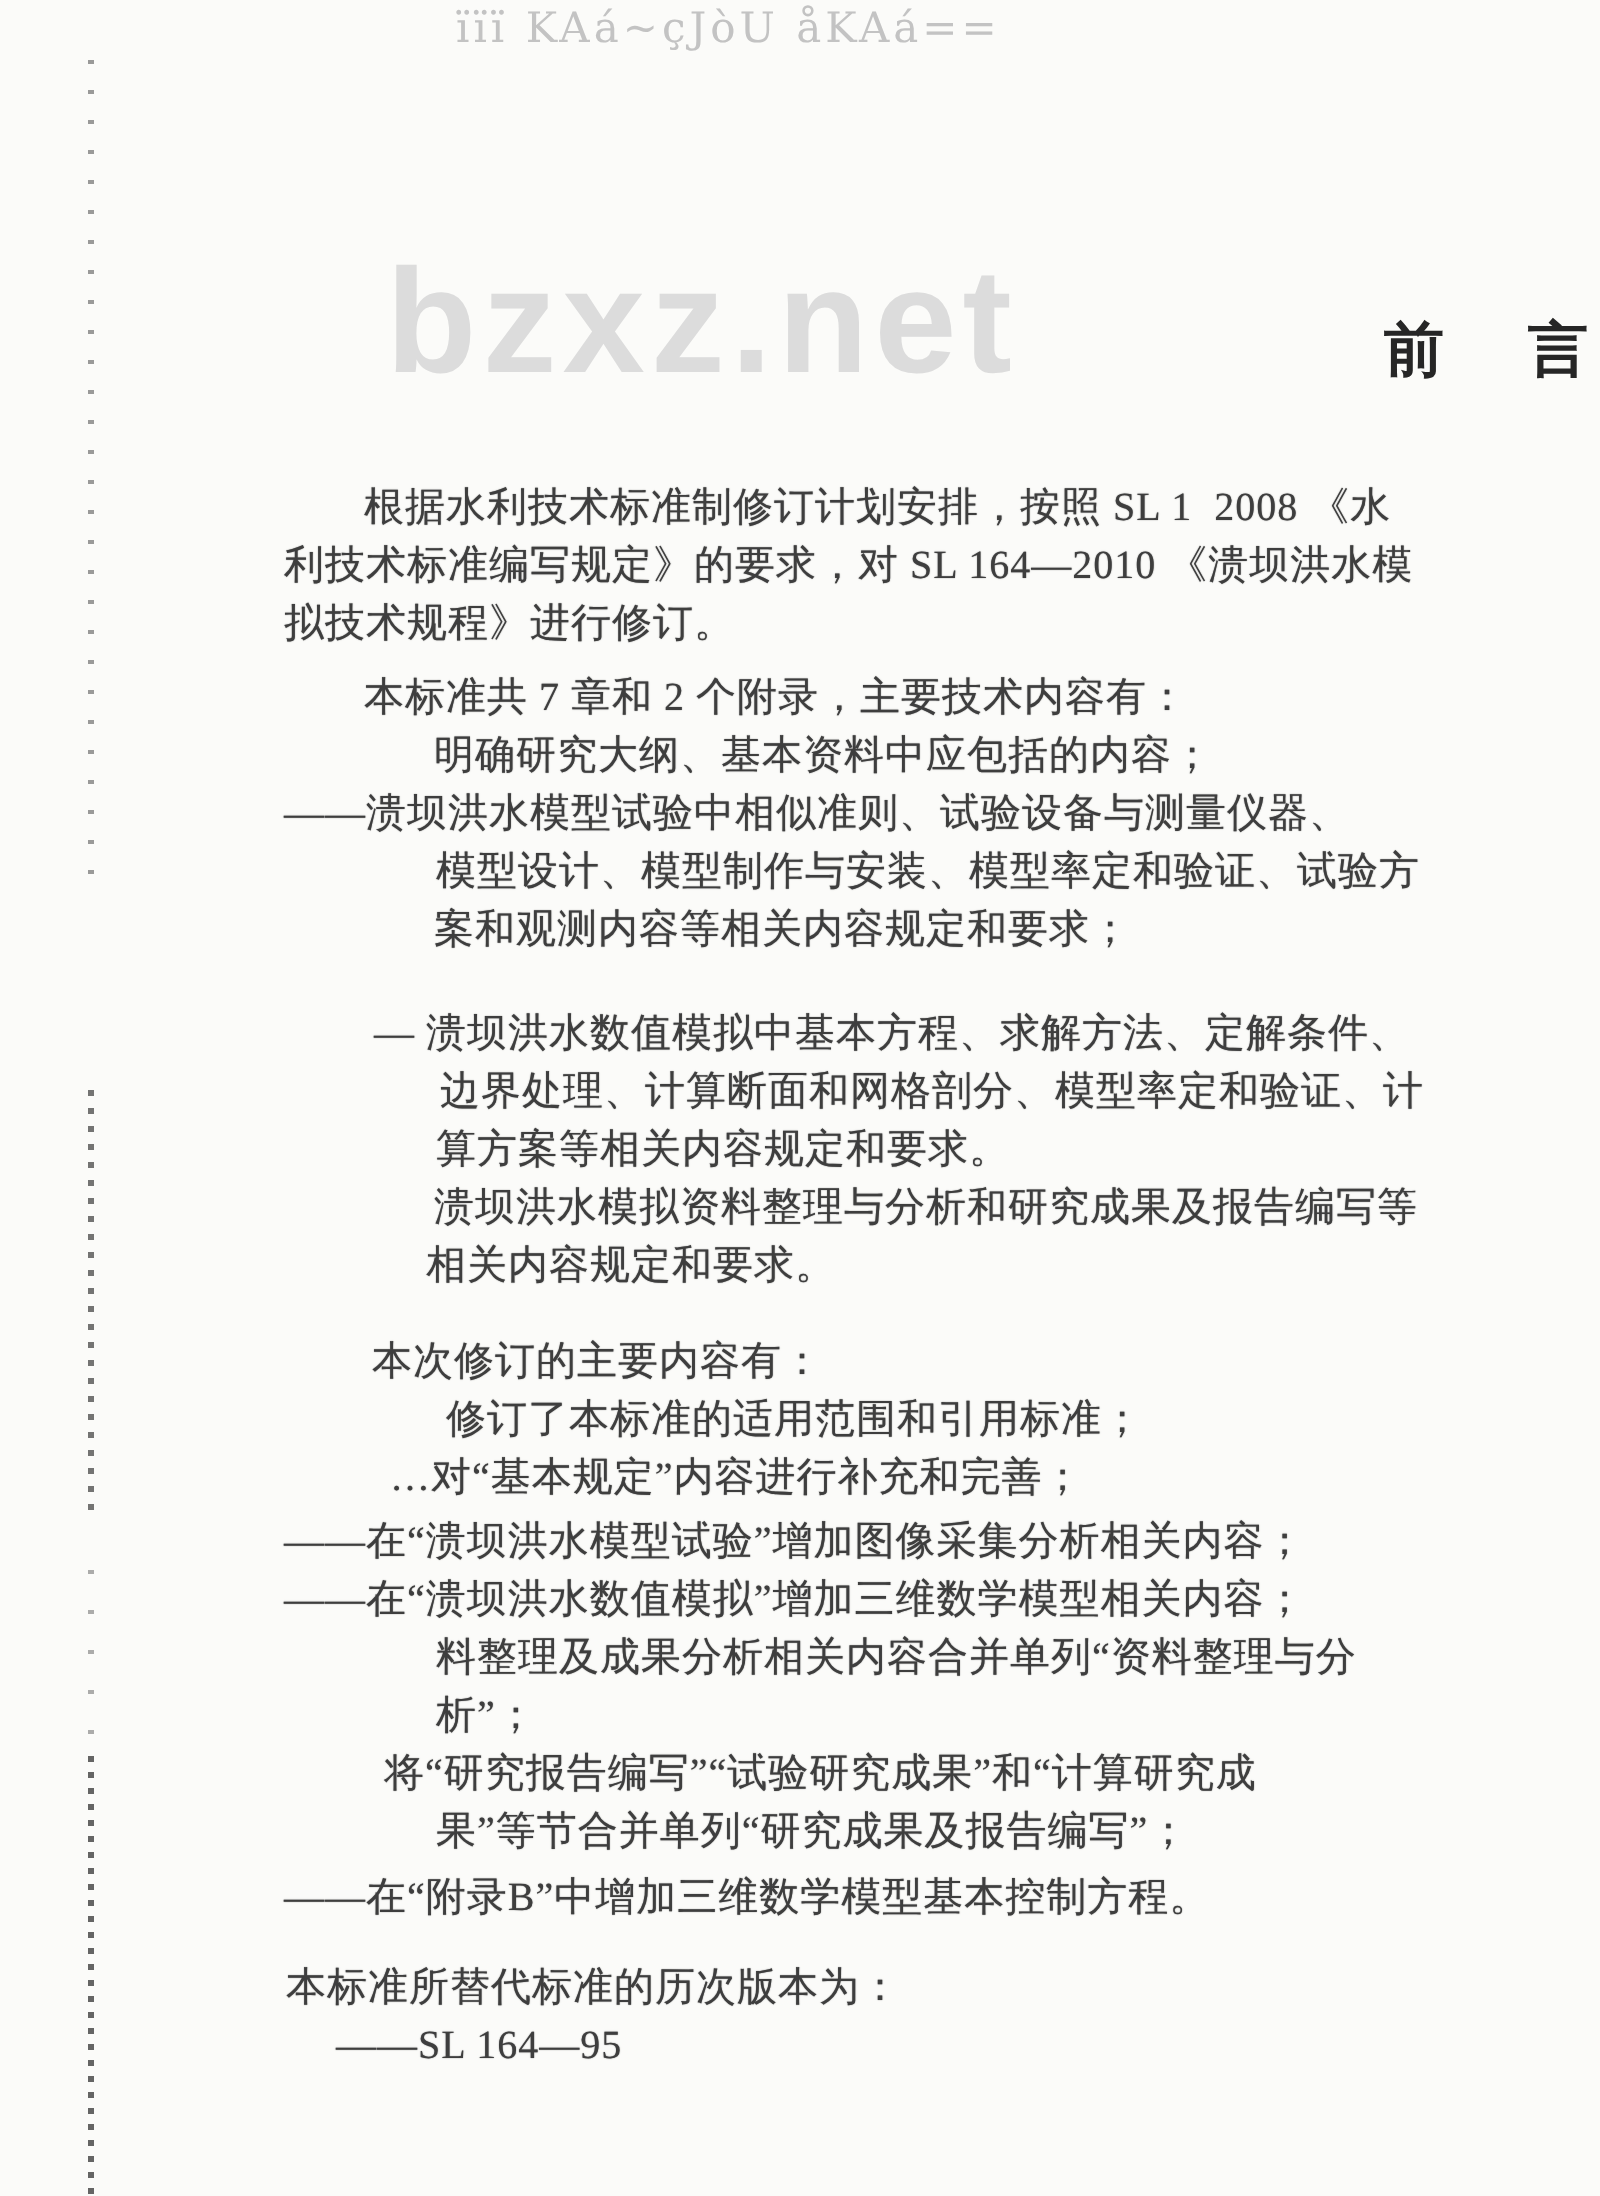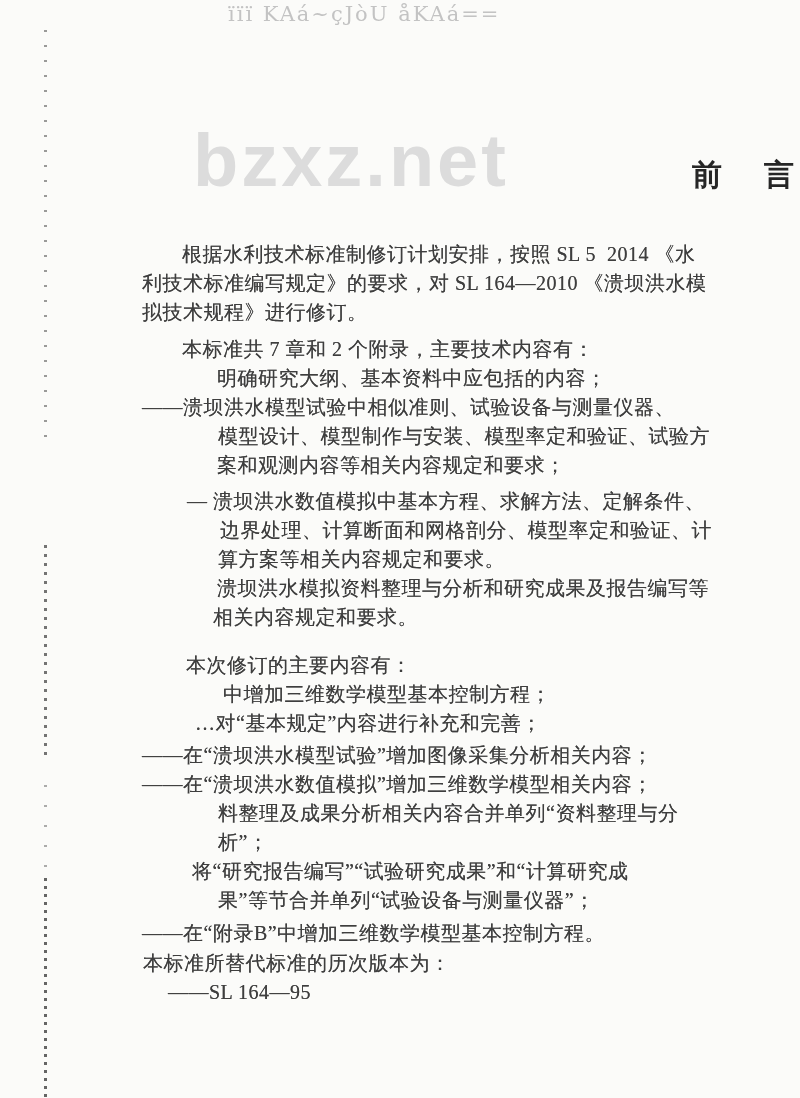--- a/index.html
+++ b/index.html
@@ -76,40 +76,40 @@
   <div class="margin-artifact seg1"></div>
   <div class="margin-artifact seg2"></div>
   <div class="margin-artifact seg3"></div>
   <div class="margin-artifact seg4"></div>
 
   <div class="watermark">bzxz.net</div>
 
   <h1 class="title">前　言</h1>
 
   <div class="body-text">
-    <div class="ln" style="padding-left:42px">根据水利技术标准制修订计划安排，按照 SL 5  2014 《水</div>
+    <div class="ln" style="padding-left:42px">根据水利技术标准制修订计划安排，按照 SL 1  2008 《水</div>
     <div class="ln" style="padding-left:2px">利技术标准编写规定》的要求，对 SL 164—2010 《溃坝洪水模</div>
     <div class="ln" style="padding-left:2px">拟技术规程》进行修订。</div>
     <div class="ln" style="padding-left:42px;margin-top:8px">本标准共 7 章和 2 个附录，主要技术内容有：</div>
     <div class="ln" style="padding-left:77px">明确研究大纲、基本资料中应包括的内容；</div>
     <div class="ln" style="padding-left:2px">——溃坝洪水模型试验中相似准则、试验设备与测量仪器、</div>
     <div class="ln" style="padding-left:78px">模型设计、模型制作与安装、模型率定和验证、试验方</div>
     <div class="ln" style="padding-left:77px">案和观测内容等相关内容规定和要求；</div>
-    <div class="ln" style="padding-left:47px;margin-top:7px">— 溃坝洪水数值模拟中基本方程、求解方法、定解条件、</div>
+    <div class="ln" style="padding-left:47px;margin-top:23px">— 溃坝洪水数值模拟中基本方程、求解方法、定解条件、</div>
     <div class="ln" style="padding-left:80px">边界处理、计算断面和网格剖分、模型率定和验证、计</div>
     <div class="ln" style="padding-left:78px">算方案等相关内容规定和要求。</div>
     <div class="ln" style="padding-left:77px">溃坝洪水模拟资料整理与分析和研究成果及报告编写等</div>
     <div class="ln" style="padding-left:73px">相关内容规定和要求。</div>
     <div class="ln" style="padding-left:46px;margin-top:19px">本次修订的主要内容有：</div>
-    <div class="ln" style="padding-left:83px">中增加三维数学模型基本控制方程；</div>
+    <div class="ln" style="padding-left:83px">修订了本标准的适用范围和引用标准；</div>
     <div class="ln" style="padding-left:55px">…对“基本规定”内容进行补充和完善；</div>
     <div class="ln" style="padding-left:2px;margin-top:3px">——在“溃坝洪水模型试验”增加图像采集分析相关内容；</div>
     <div class="ln" style="padding-left:2px">——在“溃坝洪水数值模拟”增加三维数学模型相关内容；</div>
     <div class="ln" style="padding-left:78px">料整理及成果分析相关内容合并单列“资料整理与分</div>
     <div class="ln" style="padding-left:78px">析”；</div>
     <div class="ln" style="padding-left:52px">将“研究报告编写”“试验研究成果”和“计算研究成</div>
-    <div class="ln" style="padding-left:78px">果”等节合并单列“试验设备与测量仪器”；</div>
+    <div class="ln" style="padding-left:78px">果”等节合并单列“研究成果及报告编写”；</div>
     <div class="ln" style="padding-left:2px;margin-top:4px">——在“附录B”中增加三维数学模型基本控制方程。</div>
-    <div class="ln" style="padding-left:3px;margin-top:1px">本标准所替代标准的历次版本为：</div>
+    <div class="ln" style="padding-left:3px;margin-top:16px">本标准所替代标准的历次版本为：</div>
     <div class="ln" style="padding-left:28px">——SL 164—95</div>
   </div>
 
 </div>
 
 </body></html>

